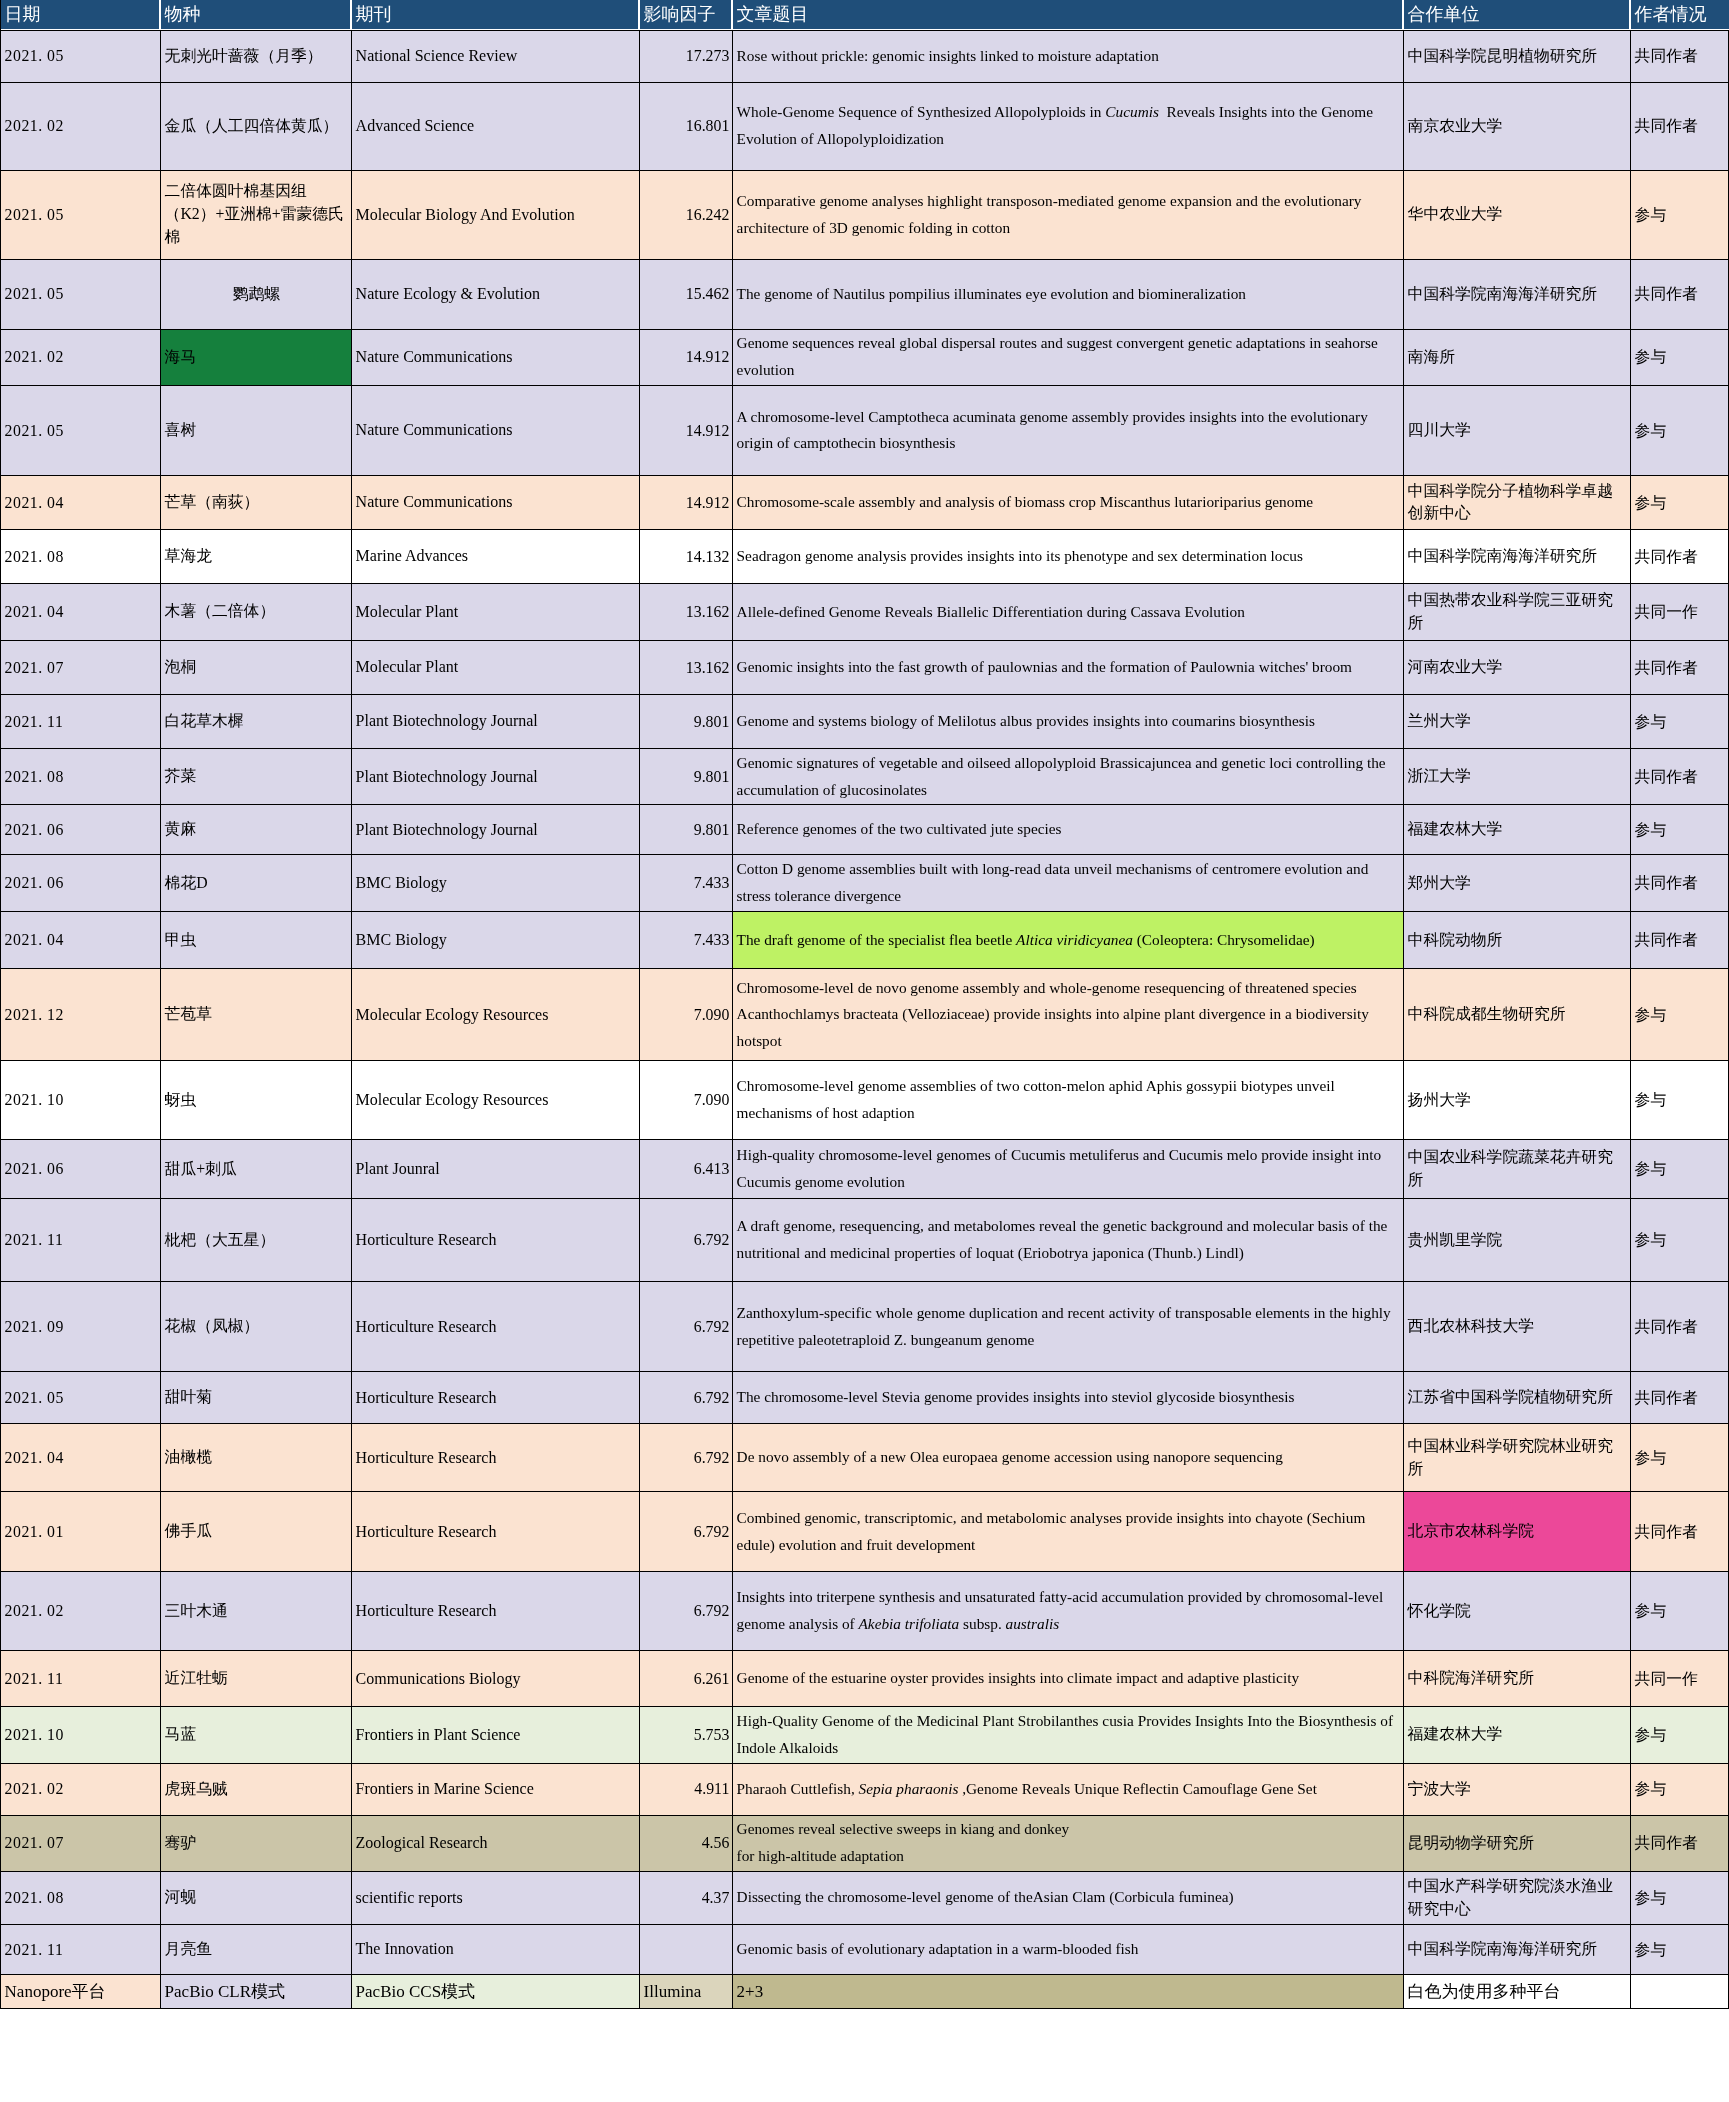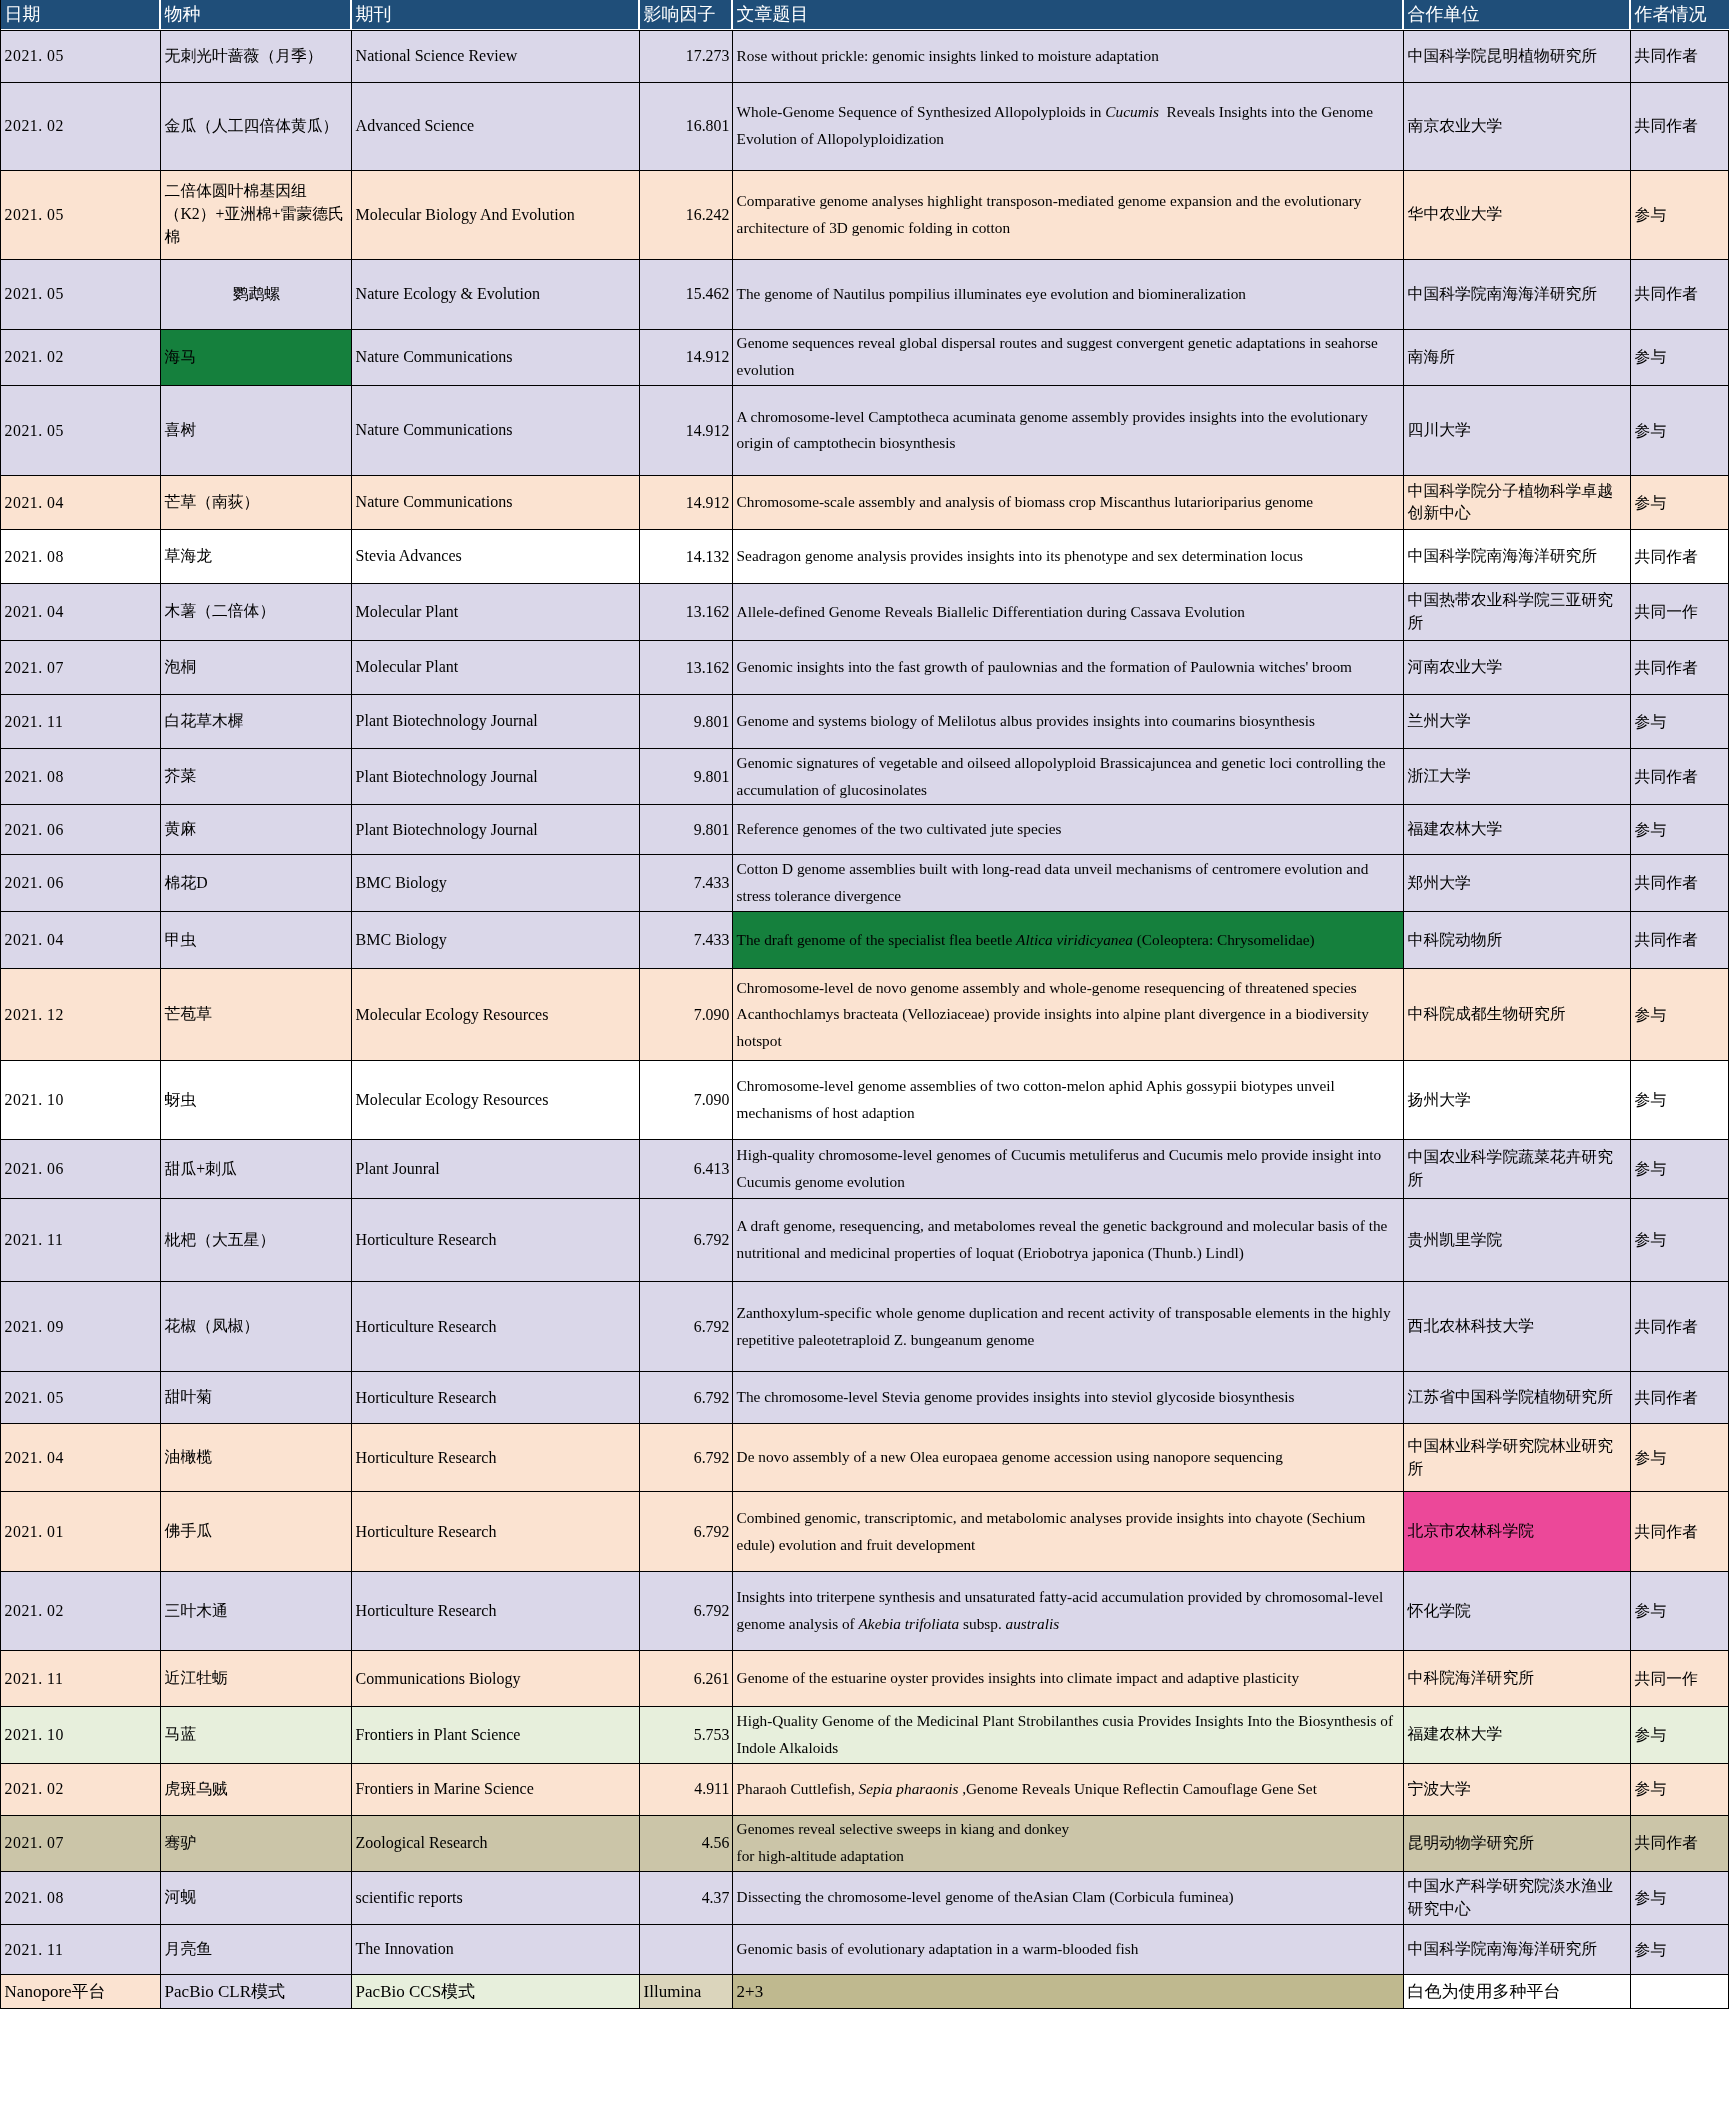--- a/index.html
+++ b/index.html
@@ -107,21 +107,21 @@
           <td class="c-species" style="background: rgb(251, 227, 209);">芒草（南荻）</td>
           <td class="c-journal" style="background: rgb(251, 227, 209);">Nature Communications</td>
           <td class="c-if" style="background: rgb(251, 227, 209);">14.912</td>
           <td class="c-title" style="background: rgb(251, 227, 209);"><span>Chromosome-scale assembly and analysis of biomass crop Miscanthus lutarioriparius genome</span></td>
           <td class="c-partner" style="background: rgb(251, 227, 209);">中国科学院分子植物科学卓越创新中心</td>
           <td class="c-role" style="background: rgb(251, 227, 209);">参与</td>
         </tr>
         <tr style="height: 54px;">
           <td class="c-date" style="background: rgb(255, 255, 255);">2021. 08</td>
           <td class="c-species" style="background: rgb(255, 255, 255);">草海龙</td>
-          <td class="c-journal" style="background: rgb(255, 255, 255);">Stevia Advances</td>
+          <td class="c-journal" style="background: rgb(255, 255, 255);">Marine Advances</td>
           <td class="c-if" style="background: rgb(255, 255, 255);">14.132</td>
           <td class="c-title" style="background: rgb(255, 255, 255);"><span>Seadragon genome analysis provides insights into its phenotype and sex determination locus</span></td>
           <td class="c-partner" style="background: rgb(255, 255, 255);">中国科学院南海海洋研究所</td>
           <td class="c-role" style="background: rgb(255, 255, 255);">共同作者</td>
         </tr>
         <tr style="height: 57px;">
           <td class="c-date" style="background: rgb(218, 215, 233);">2021. 04</td>
           <td class="c-species" style="background: rgb(218, 215, 233);">木薯（二倍体）</td>
           <td class="c-journal" style="background: rgb(218, 215, 233);">Molecular Plant</td>
           <td class="c-if" style="background: rgb(218, 215, 233);">13.162</td>
@@ -172,21 +172,21 @@
           <td class="c-if" style="background: rgb(218, 215, 233);">7.433</td>
           <td class="c-title" style="background: rgb(218, 215, 233);"><span>Cotton D genome assemblies built with long-read data unveil mechanisms of centromere evolution and stress tolerance divergence</span></td>
           <td class="c-partner" style="background: rgb(218, 215, 233);">郑州大学</td>
           <td class="c-role" style="background: rgb(218, 215, 233);">共同作者</td>
         </tr>
         <tr style="height: 57px;">
           <td class="c-date" style="background: rgb(218, 215, 233);">2021. 04</td>
           <td class="c-species" style="background: rgb(218, 215, 233);">甲虫</td>
           <td class="c-journal" style="background: rgb(218, 215, 233);">BMC Biology</td>
           <td class="c-if" style="background: rgb(218, 215, 233);">7.433</td>
-          <td class="c-title" style="background: #15803d;"><span>The draft genome of the specialist flea beetle </span><span class="i">Altica viridicyanea</span><span> (Coleoptera: Chrysomelidae)</span></td>
+          <td class="c-title" style="background: #bef264;"><span>The draft genome of the specialist flea beetle </span><span class="i">Altica viridicyanea</span><span> (Coleoptera: Chrysomelidae)</span></td>
           <td class="c-partner" style="background: rgb(218, 215, 233);">中科院动物所</td>
           <td class="c-role" style="background: rgb(218, 215, 233);">共同作者</td>
         </tr>
         <tr style="height: 92px;">
           <td class="c-date" style="background: rgb(251, 227, 209);">2021. 12</td>
           <td class="c-species" style="background: rgb(251, 227, 209);">芒苞草</td>
           <td class="c-journal" style="background: rgb(251, 227, 209);">Molecular Ecology Resources</td>
           <td class="c-if" style="background: rgb(251, 227, 209);">7.090</td>
           <td class="c-title" style="background: rgb(251, 227, 209);"><span>Chromosome-level de novo genome assembly and whole-genome resequencing of threatened species Acanthochlamys bracteata (Velloziaceae) provide insights into alpine plant divergence in a biodiversity hotspot</span></td>
           <td class="c-partner" style="background: rgb(251, 227, 209);">中科院成都生物研究所</td>

